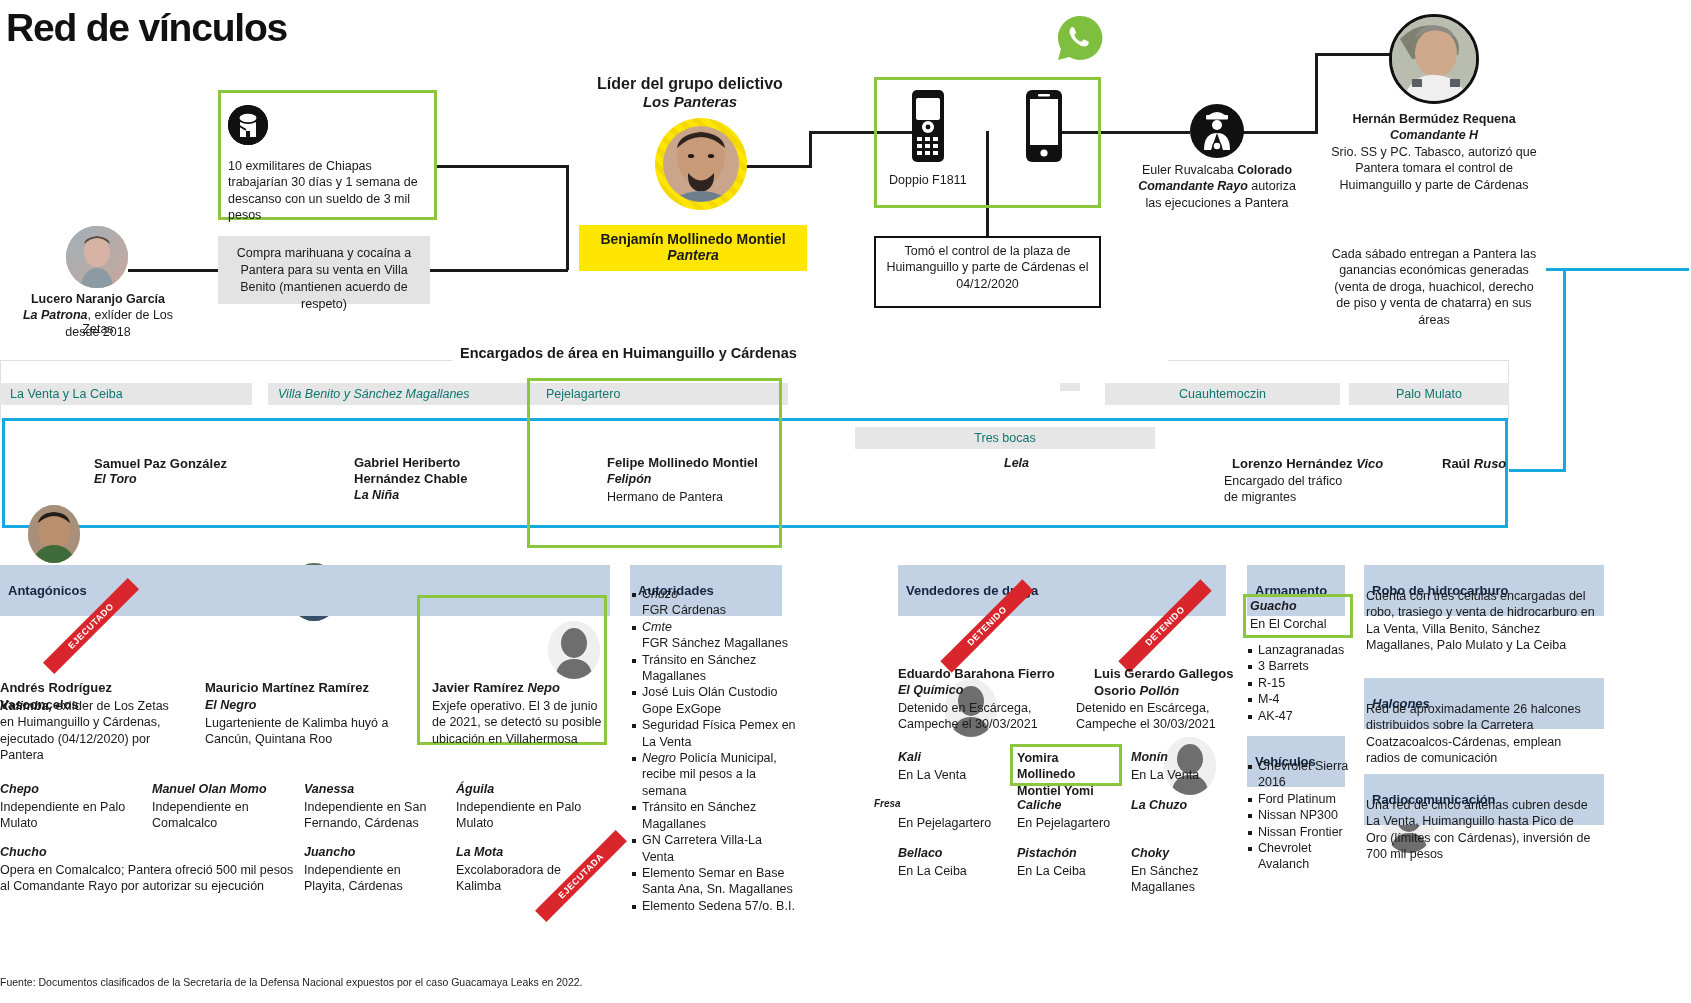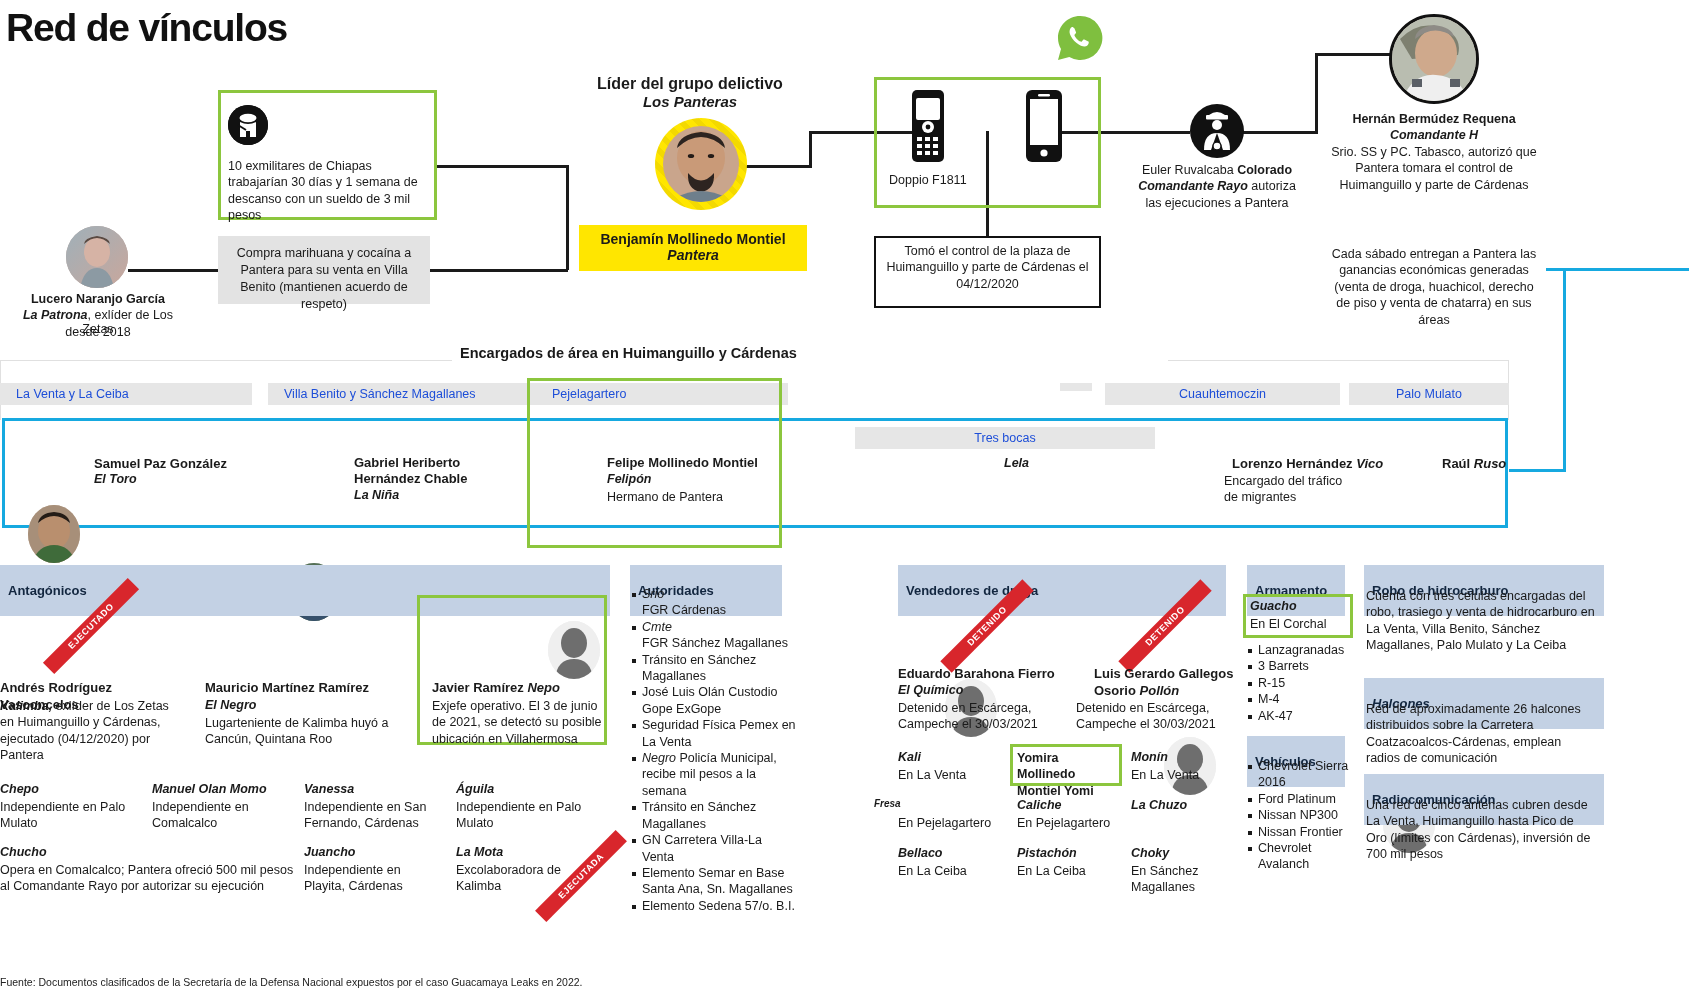--- a/index.html
+++ b/index.html
@@ -36,21 +36,21 @@
   
   .greybox{background:#e3e3e3;padding:9px 10px;box-sizing:border-box;
      font-size:12.5px;line-height:17px;text-align:center;}
 
   
   .sechdr{background:#c3d1e4;font-size:13px;font-weight:bold;
      padding:18px 8px;box-sizing:border-box;color:#12263f;}
   .sechdr.it{font-style:italic;}
 
   
-  .areahdr{background:#e6e6e6;font-size:12.5px;padding:4px 16px;box-sizing:border-box;color:#1d4ed8;}
+  .areahdr{background:#e6e6e6;font-size:12.5px;padding:4px 10px;box-sizing:border-box;color:#0f766e;}
 
   
   ul.bl{margin:0;padding:0;list-style:none;}
   ul.bl li{position:relative;padding-left:11px;font-size:12.5px;line-height:16.4px;margin-bottom:0px;}
   ul.bl li:before{content:"";position:absolute;left:1px;top:7px;width:4px;height:4px;background:#1a1a1a;}
 
   
   .ribbon{
     position:absolute;background:#d8262c;color:#fff;
     font-size:9px;font-weight:bold;letter-spacing:.6px;
@@ -227,21 +227,21 @@
 <div class="cyan" style="left:1546px;top:268px;width:143px;height:3px;"></div>
 <div class="cyan" style="left:1563px;top:268px;width:3px;height:203px;"></div>
 <div class="cyan" style="left:1509px;top:469px;width:57px;height:3px;"></div>
 
 <div class="abs" style="left:0px;top:360px;width:1509px;height:1px;background:#e0e0e0;"></div>
 <div class="abs bd" style="left:452px;top:345px;width:700px;background:#fff;padding:0 8px;font-size:14.5px;">Encargados de área en Huimanguillo y Cárdenas</div>
 <div class="abs" style="left:0px;top:360px;width:1px;height:60px;background:#e0e0e0;"></div>
 <div class="abs" style="left:1508px;top:360px;width:1px;height:60px;background:#e0e0e0;"></div>
 
 <div class="abs areahdr" style="left:0px;top:383px;width:252px;">La Venta y La Ceiba</div>
-<div class="abs areahdr" style="left:268px;top:383px;width:288px;">Villa Benito y Sánchez Magallanes</div>
+<div class="abs areahdr" style="left:268px;top:383px;width:288px;font-style:italic;">Villa Benito y Sánchez Magallanes</div>
 <div class="abs areahdr" style="left:536px;top:383px;width:252px;">Pejelagartero</div>
 <div class="abs areahdr" style="left:855px;top:383px;width:300px;text-align:center;margin-top:44px;">Tres bocas</div>
 <div class="abs areahdr" style="left:1060px;top:383px;width:0px;"></div>
 <div class="abs areahdr" style="left:1105px;top:383px;width:235px;text-align:center;">Cuauhtemoczin</div>
 <div class="abs areahdr" style="left:1349px;top:383px;width:160px;text-align:center;">Palo Mulato</div>
 
 <div class="abs" style="left:2px;top:418px;width:1506px;height:110px;border:3px solid #16a9e0;box-sizing:border-box;"></div>
 
 <div class="grnbox" style="left:527px;top:378px;width:255px;height:170px;"></div>
 
@@ -347,21 +347,21 @@
 
 <div class="abs bd it" style="left:304px;top:845px;font-size:12.5px;">Juancho</div>
 <div class="abs txt" style="left:304px;top:862px;width:140px;">Independiente en Playita, Cárdenas</div>
 
 <div class="abs bd it" style="left:456px;top:845px;font-size:12.5px;">La Mota</div>
 <div class="abs txt" style="left:456px;top:862px;width:110px;">Excolaboradora de Kalimba</div>
 <div class="ribbon" style="left:524px;top:868px;width:114px;">EJECUTADA</div>
 
 <div class="abs sechdr" style="left:630px;top:565px;width:152px;">Autoridades</div>
 <ul class="bl abs" style="left:631px;top:586px;width:165px;">
-  <li><span class="it">Srio</span><br><span>FGR Cárdenas</span></li>
+  <li><span class="it">Chuzo</span><br><span>FGR Cárdenas</span></li>
   <li><span class="it">Cmte</span><br><span>FGR Sánchez Magallanes</span></li>
   <li><span>Tránsito en Sánchez Magallanes</span></li>
   <li><span>José Luis Olán Custodio Gope ExGope</span></li>
   <li><span>Seguridad Física Pemex en La Venta</span></li>
   <li><span class="it">Negro</span> <span>Policía Municipal, recibe mil pesos a la semana</span></li>
   <li><span>Tránsito en Sánchez Magallanes</span></li>
   <li><span>GN Carretera Villa-La Venta</span></li>
   <li><span>Elemento Semar en Base Santa Ana, Sn. Magallanes</span></li>
   <li><span>Elemento Sedena 57/o. B.I.</span></li>
 </ul>

